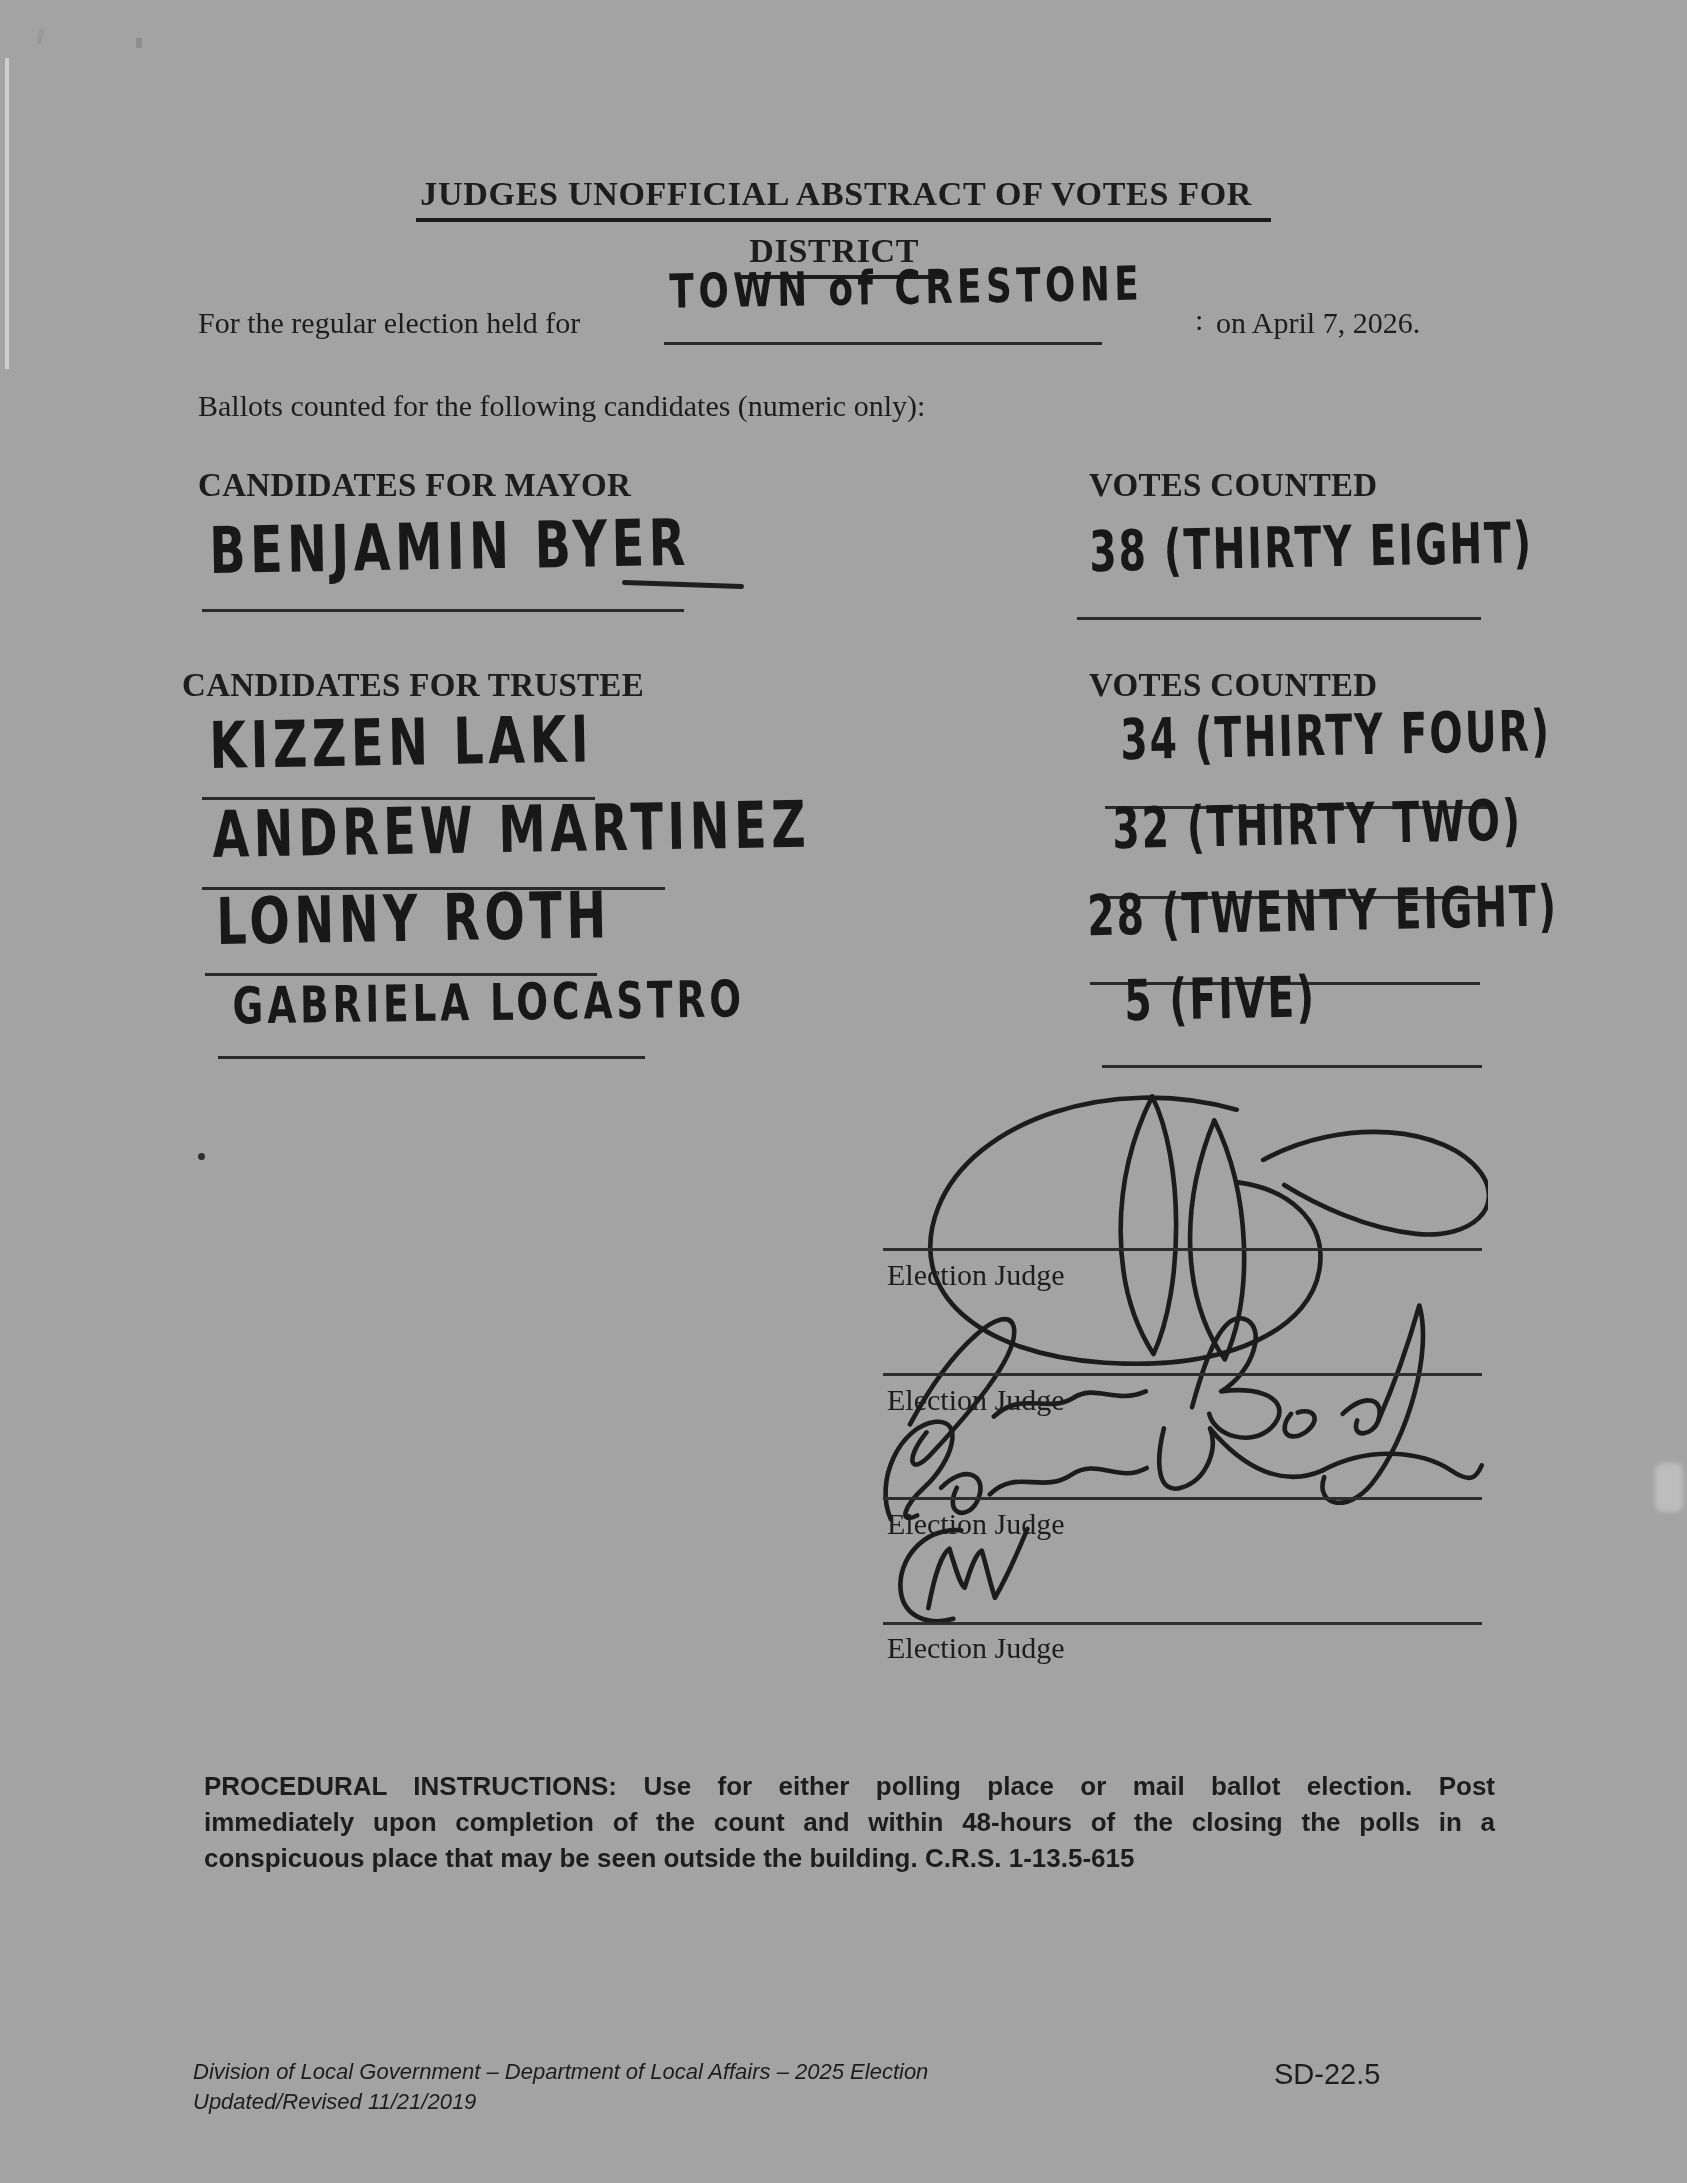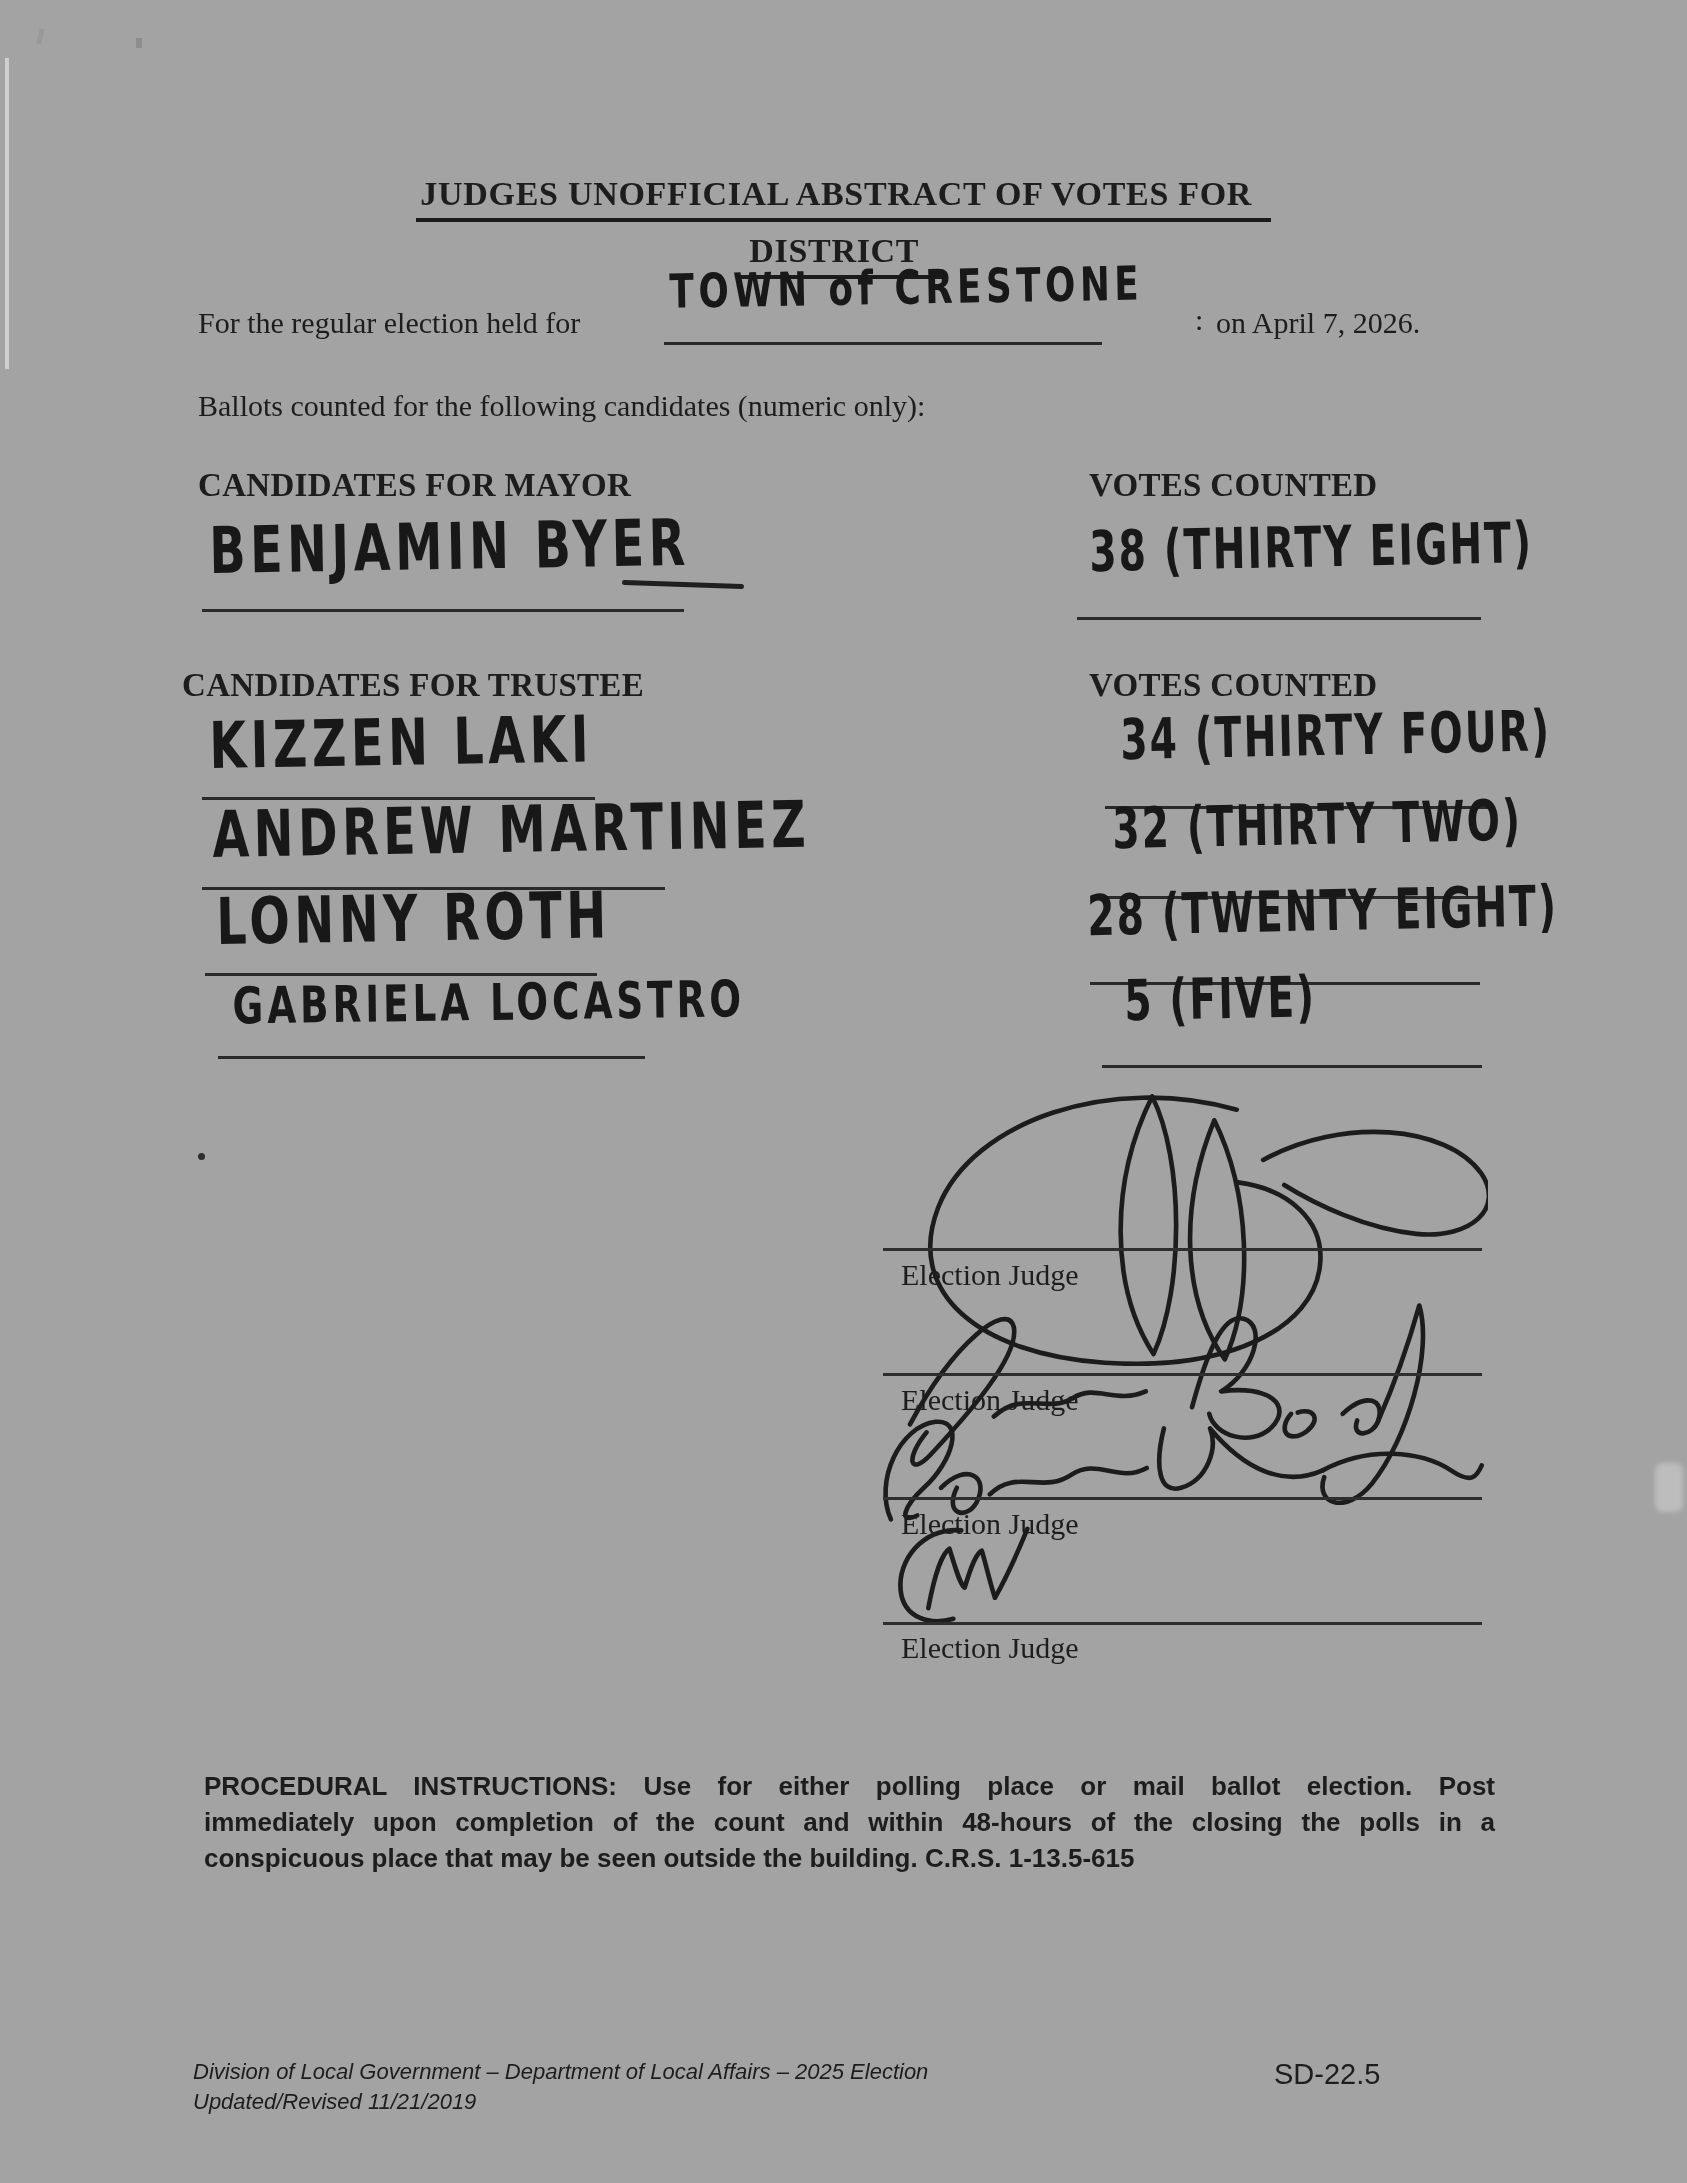--- a/index.html
+++ b/index.html
@@ -1,21 +1,21 @@
 <!DOCTYPE html>
 <html style="font-size:10.6px"><head>
 <meta charset="utf-8">
 <style>
   html,body{margin:0;padding:0;background:#e8e8e8;}
   #page{
     position:relative; width:1687px; height:2183px; background:#a3a3a3;
     font-family:"Liberation Serif", serif; color:#1d1d1d; overflow:hidden;
   }
   .abs{position:absolute;}
-  .serif{font-family:"Liberation Serif", serif;margin-left:14px;}
+  .serif{font-family:"Liberation Serif", serif;}
   .sans{font-family:"Liberation Sans", sans-serif;}
 
   
   .title-wrap{left:0; right:0; top:175px; text-align:center;}
   .title-line{
     display:inline-block; font-size:34px; font-weight:bold; letter-spacing:0.7px;
     border-bottom:4.6px solid #1b1b1b; padding:0 18.5px 6px 4px; line-height:1.1;
   }
   .title-line2{margin-top:9.3px; padding:0 26.5px 6px 8px;}
   .body-text{font-size:30px; white-space:nowrap;}

